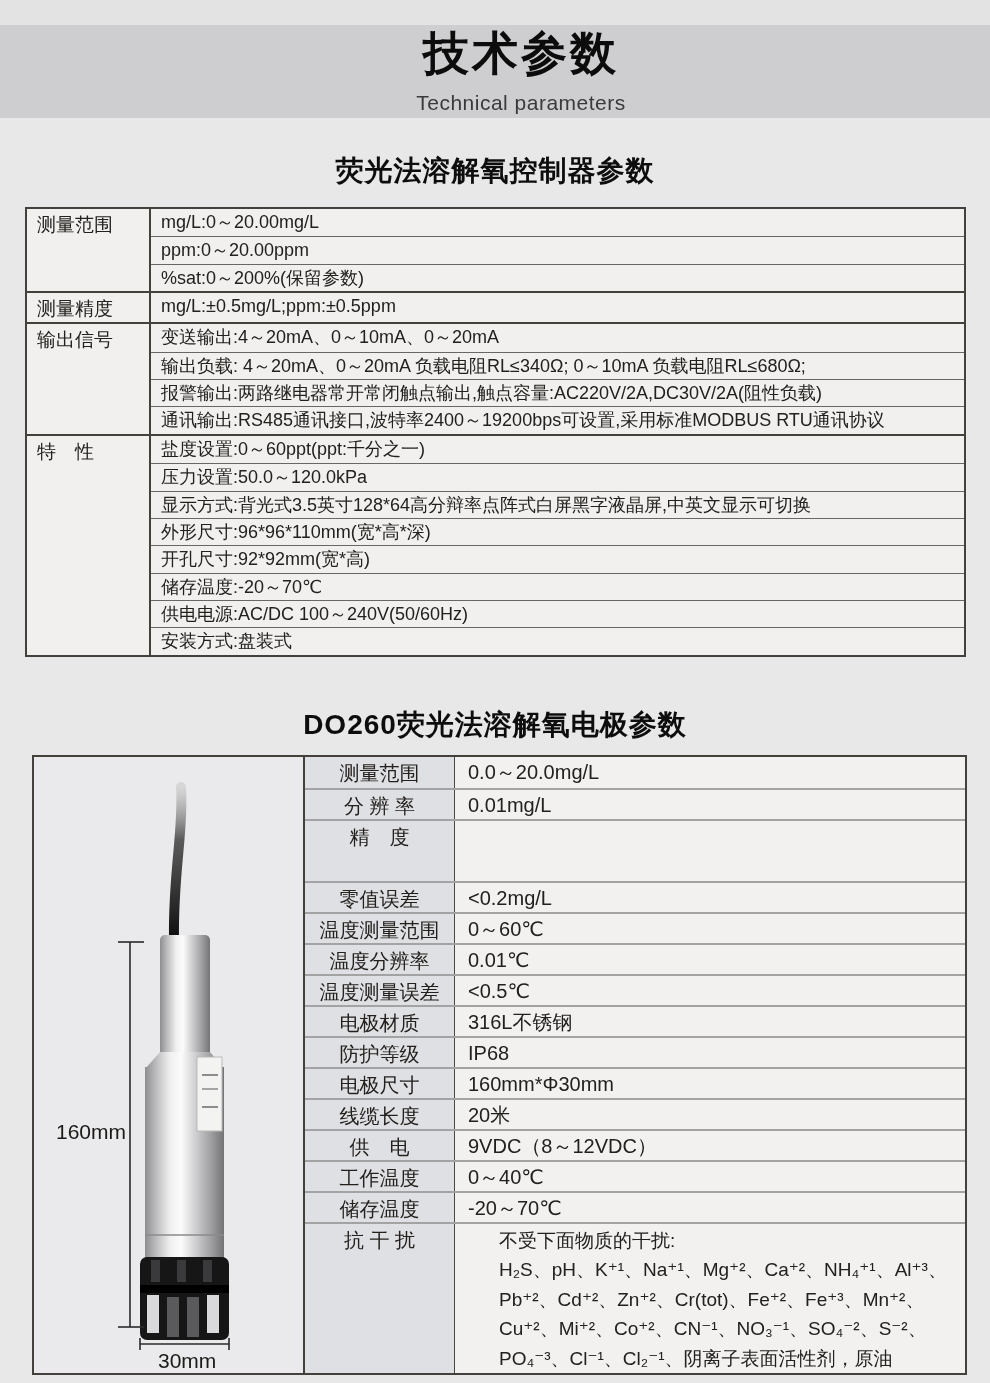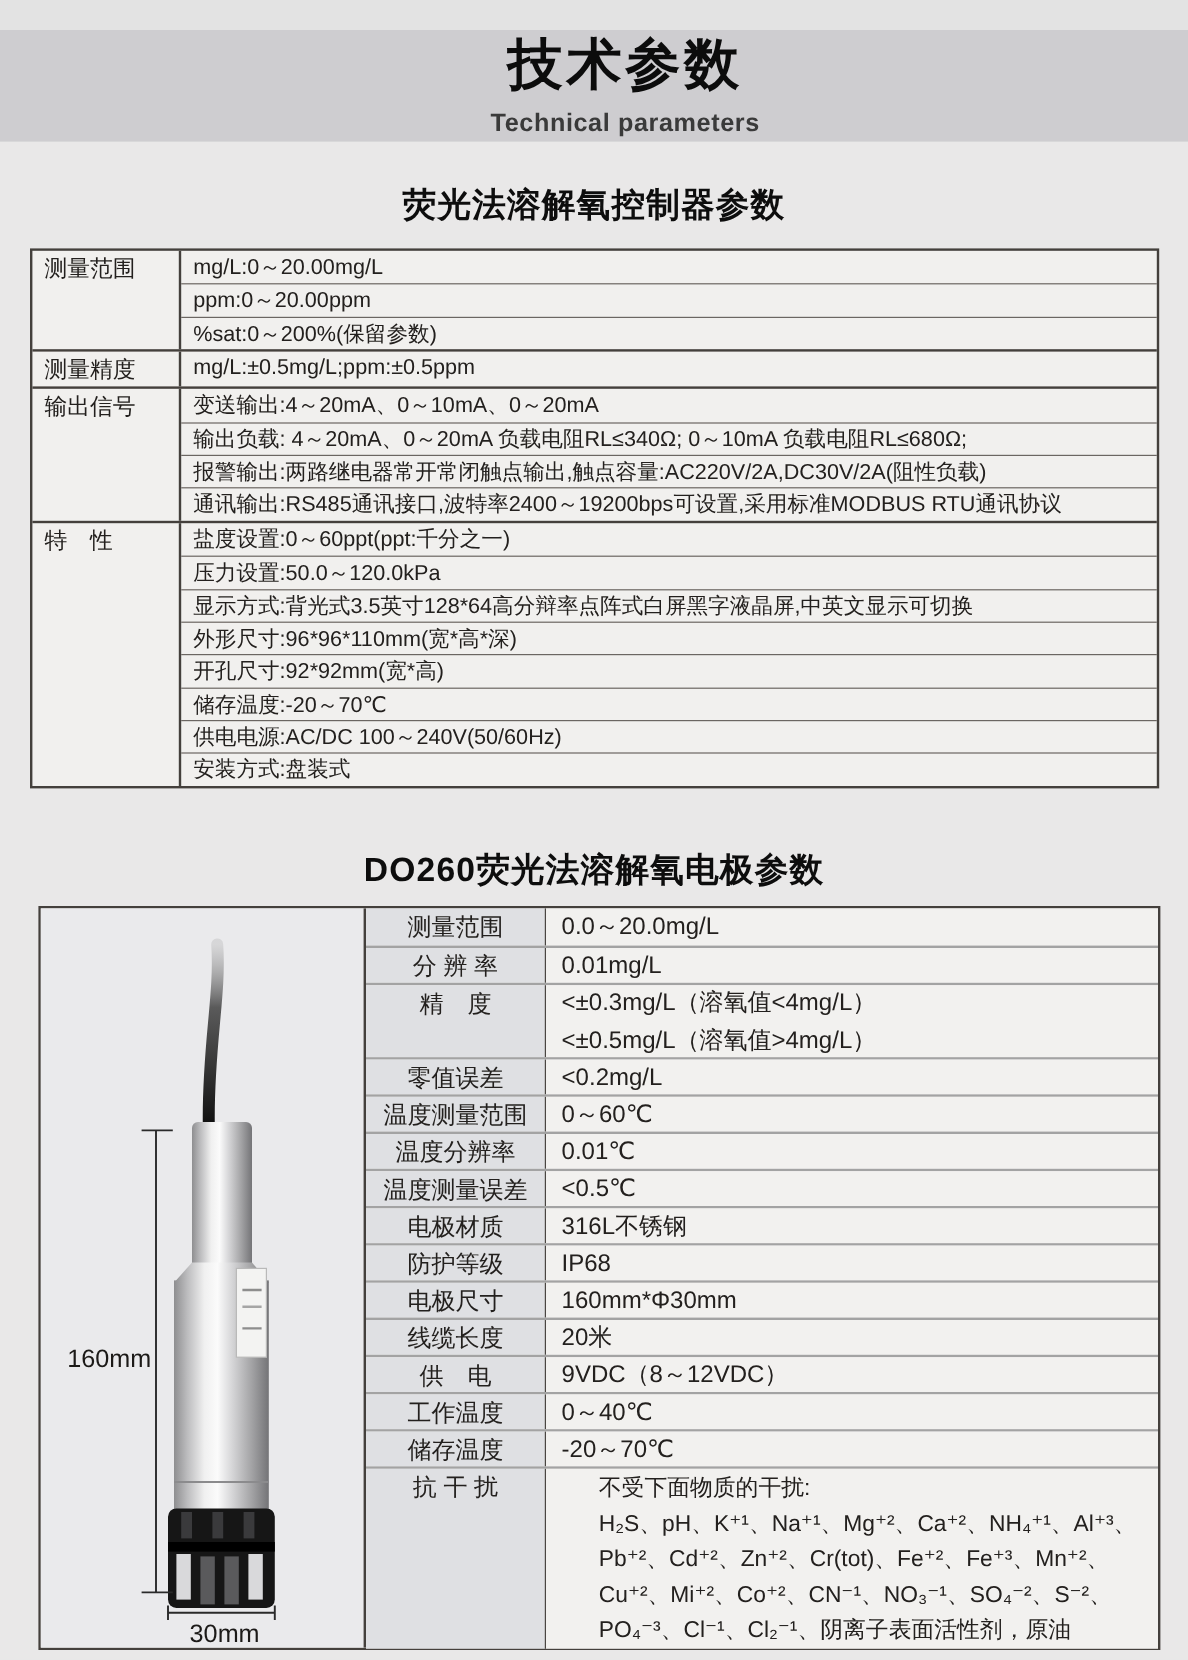--- a/index.html
+++ b/index.html
@@ -7,21 +7,21 @@
     width:990px;height:1383px;
     font-family:"Liberation Sans","DejaVu Sans",sans-serif;
     background:#e9e8e8;color:#23201e;overflow:hidden;
   }
   .page{position:relative;width:990px;height:1383px;background:#e9e8e8;}
   
   .top-strip{position:absolute;left:0;top:0;width:990px;height:25px;background:#e3e3e3;}
   .band{position:absolute;left:0;top:25px;width:990px;height:93px;background:#cecdd0;
         display:flex;flex-direction:column;align-items:center;justify-content:center;padding-left:26px;}
   .band .title{font-size:46px;font-weight:700;letter-spacing:3px;color:#0c0c0c;line-height:1.1;}
-  .band .subtitle{font-size:21px;color:#3a3a3a;letter-spacing:0.5px;margin-top:12px;font-weight:bold;}
+  .band .subtitle{font-size:21px;color:#3a3a3a;letter-spacing:0.5px;margin-top:12px;}
   
   .sec-title{position:absolute;left:0;width:990px;text-align:center;
              font-size:28px;font-weight:700;color:#0d0d0d;letter-spacing:1px;}
   #sec1-title{top:152px;}
   #sec2-title{top:706px;}
   
   .t1{position:absolute;left:25px;top:207px;width:941px;background:#f1f0ee;
       border:2px solid #44403c;box-sizing:border-box;}
   .t1-group{display:flex;border-top:2px solid #44403c;}
   .t1-group:first-child{border-top:none;}
@@ -176,24 +176,20 @@
           </div>
       </div>
       <div class="t2row h31">
         <div class="t2l">分 辨 率</div>
         <div class="t2v">
             <div class="vline">0.01mg/L</div>
           </div>
       </div>
       <div class="t2row h62">
         <div class="t2l">精　度</div>
-        <div class="t2v">
-          <div class="vline">&lt;±0.3mg/L（溶氧值&lt;4mg/L）</div>
-          <div class="vline">&lt;±0.5mg/L（溶氧值&gt;4mg/L）</div>
-        </div>
       </div>
       <div class="t2row h31">
         <div class="t2l">零值误差</div>
         <div class="t2v">
             <div class="vline">&lt;0.2mg/L</div>
           </div>
       </div>
       <div class="t2row h31">
         <div class="t2l">温度测量范围</div>
         <div class="t2v">

